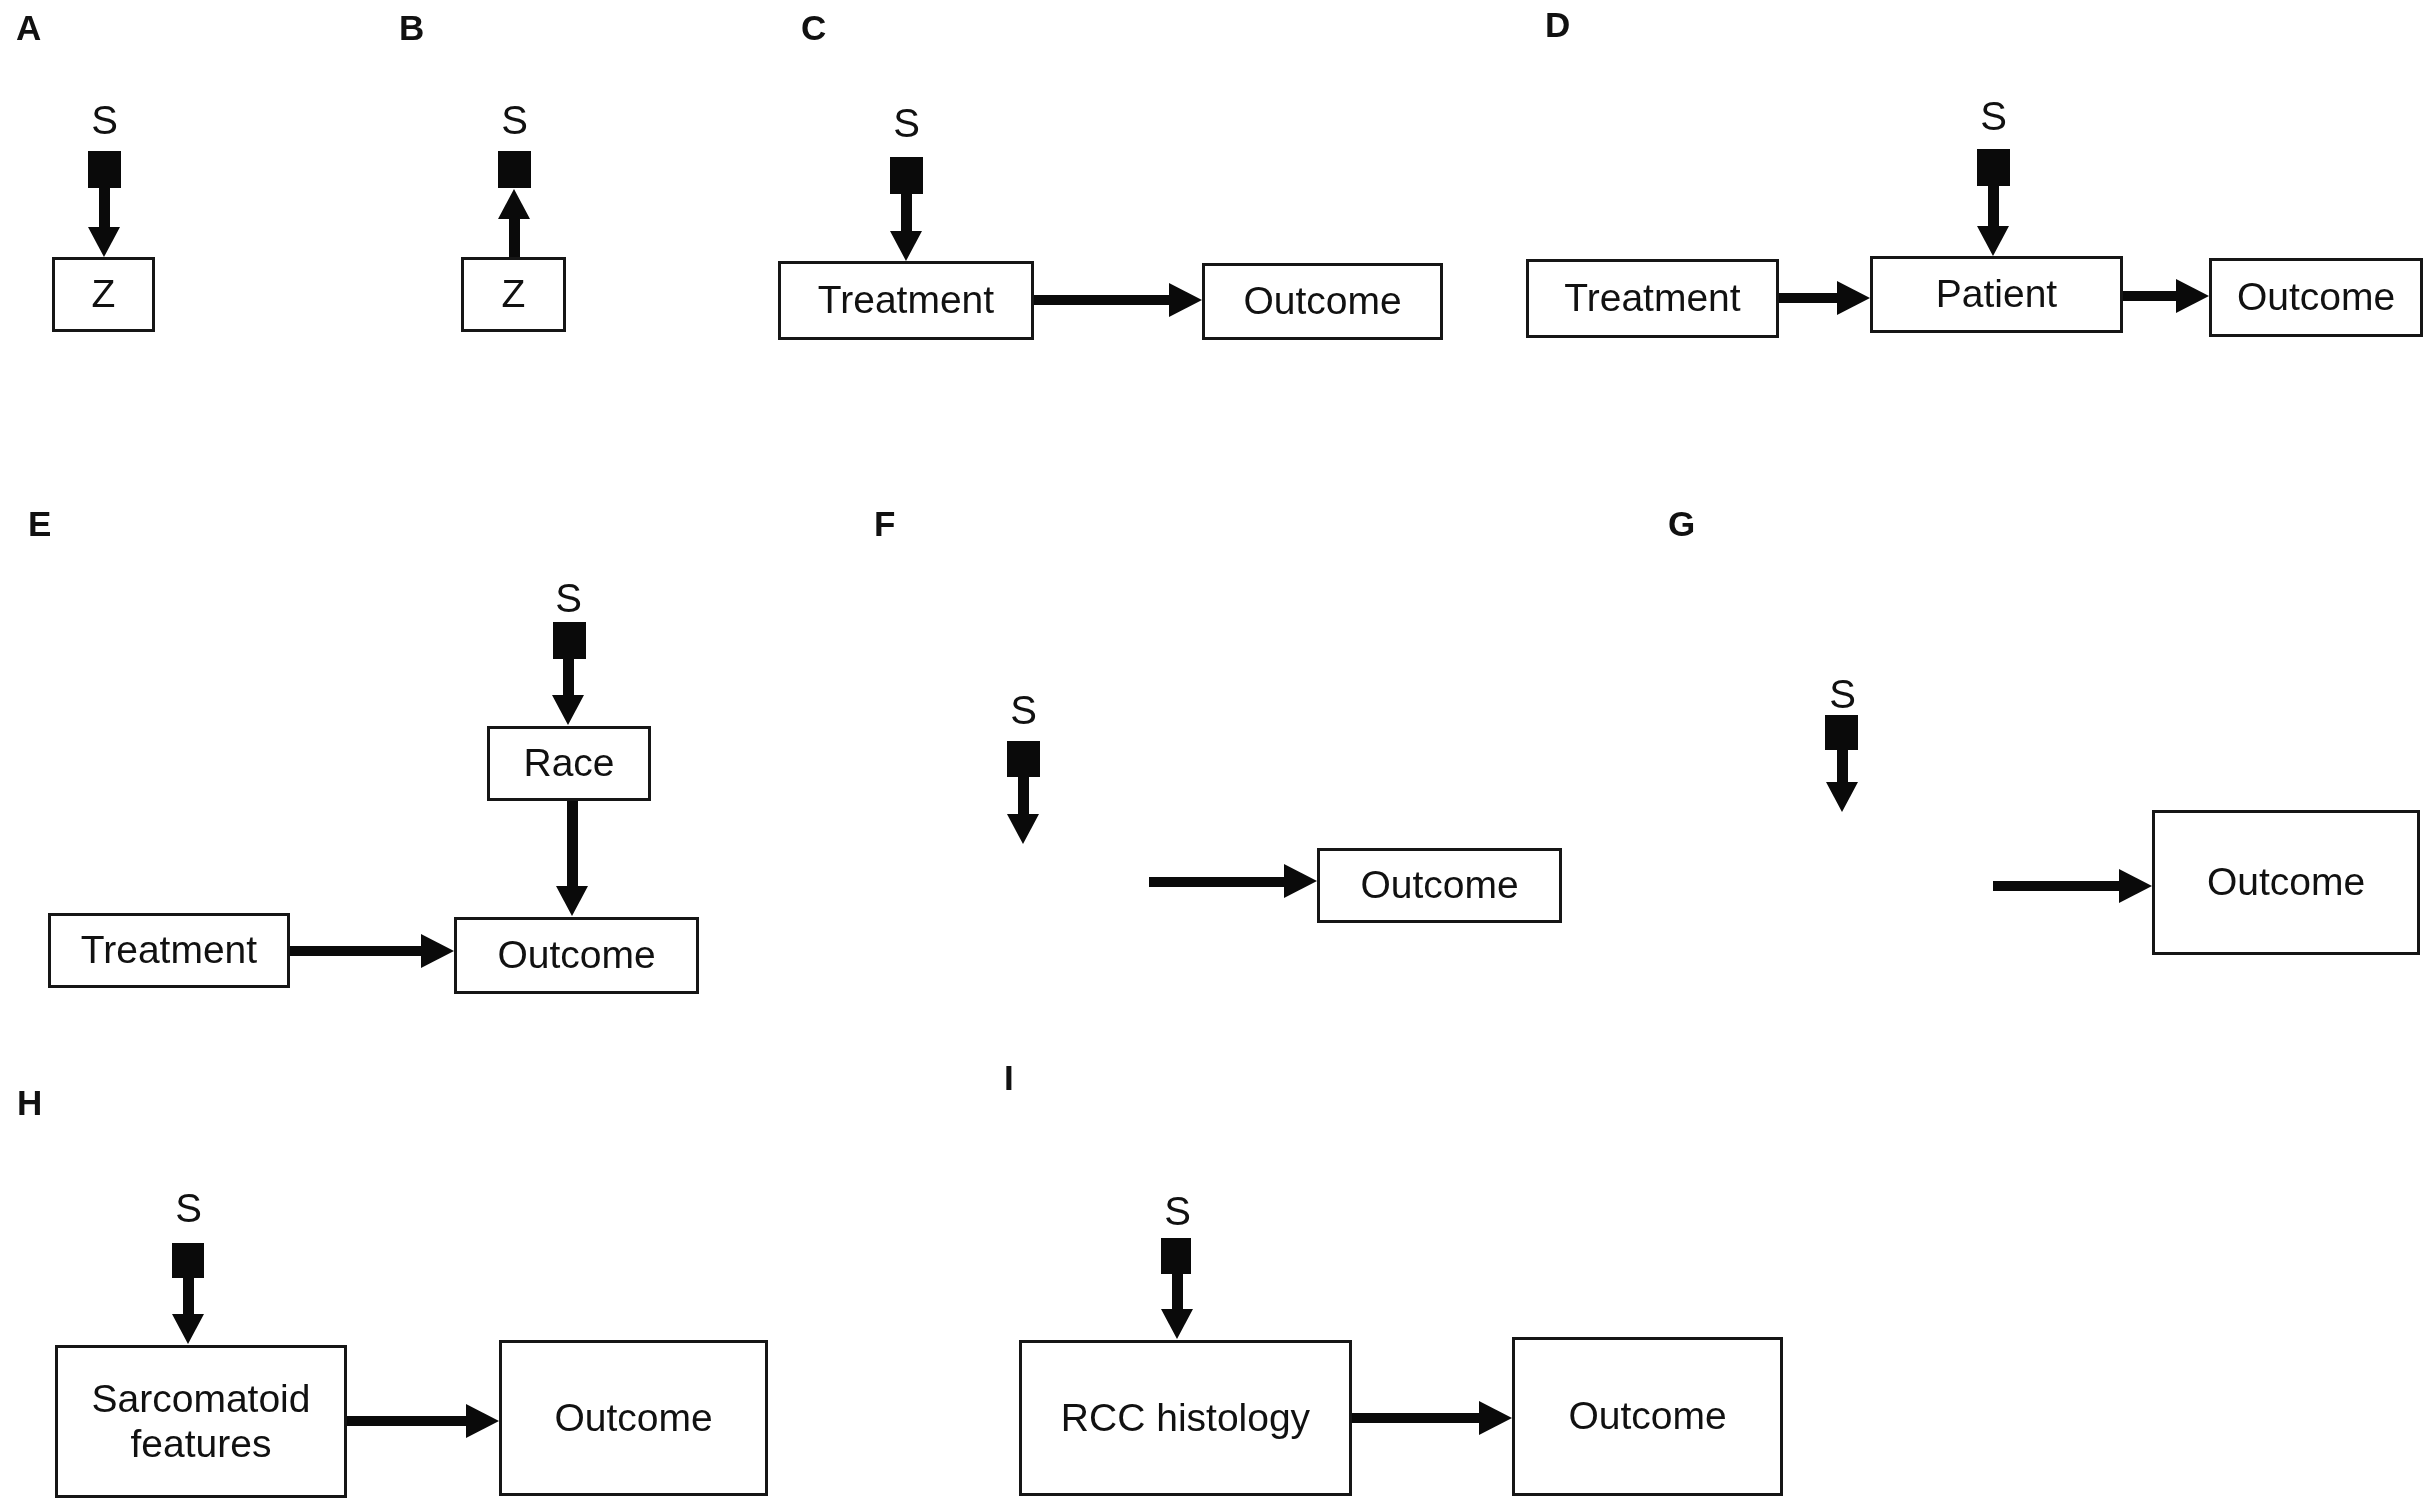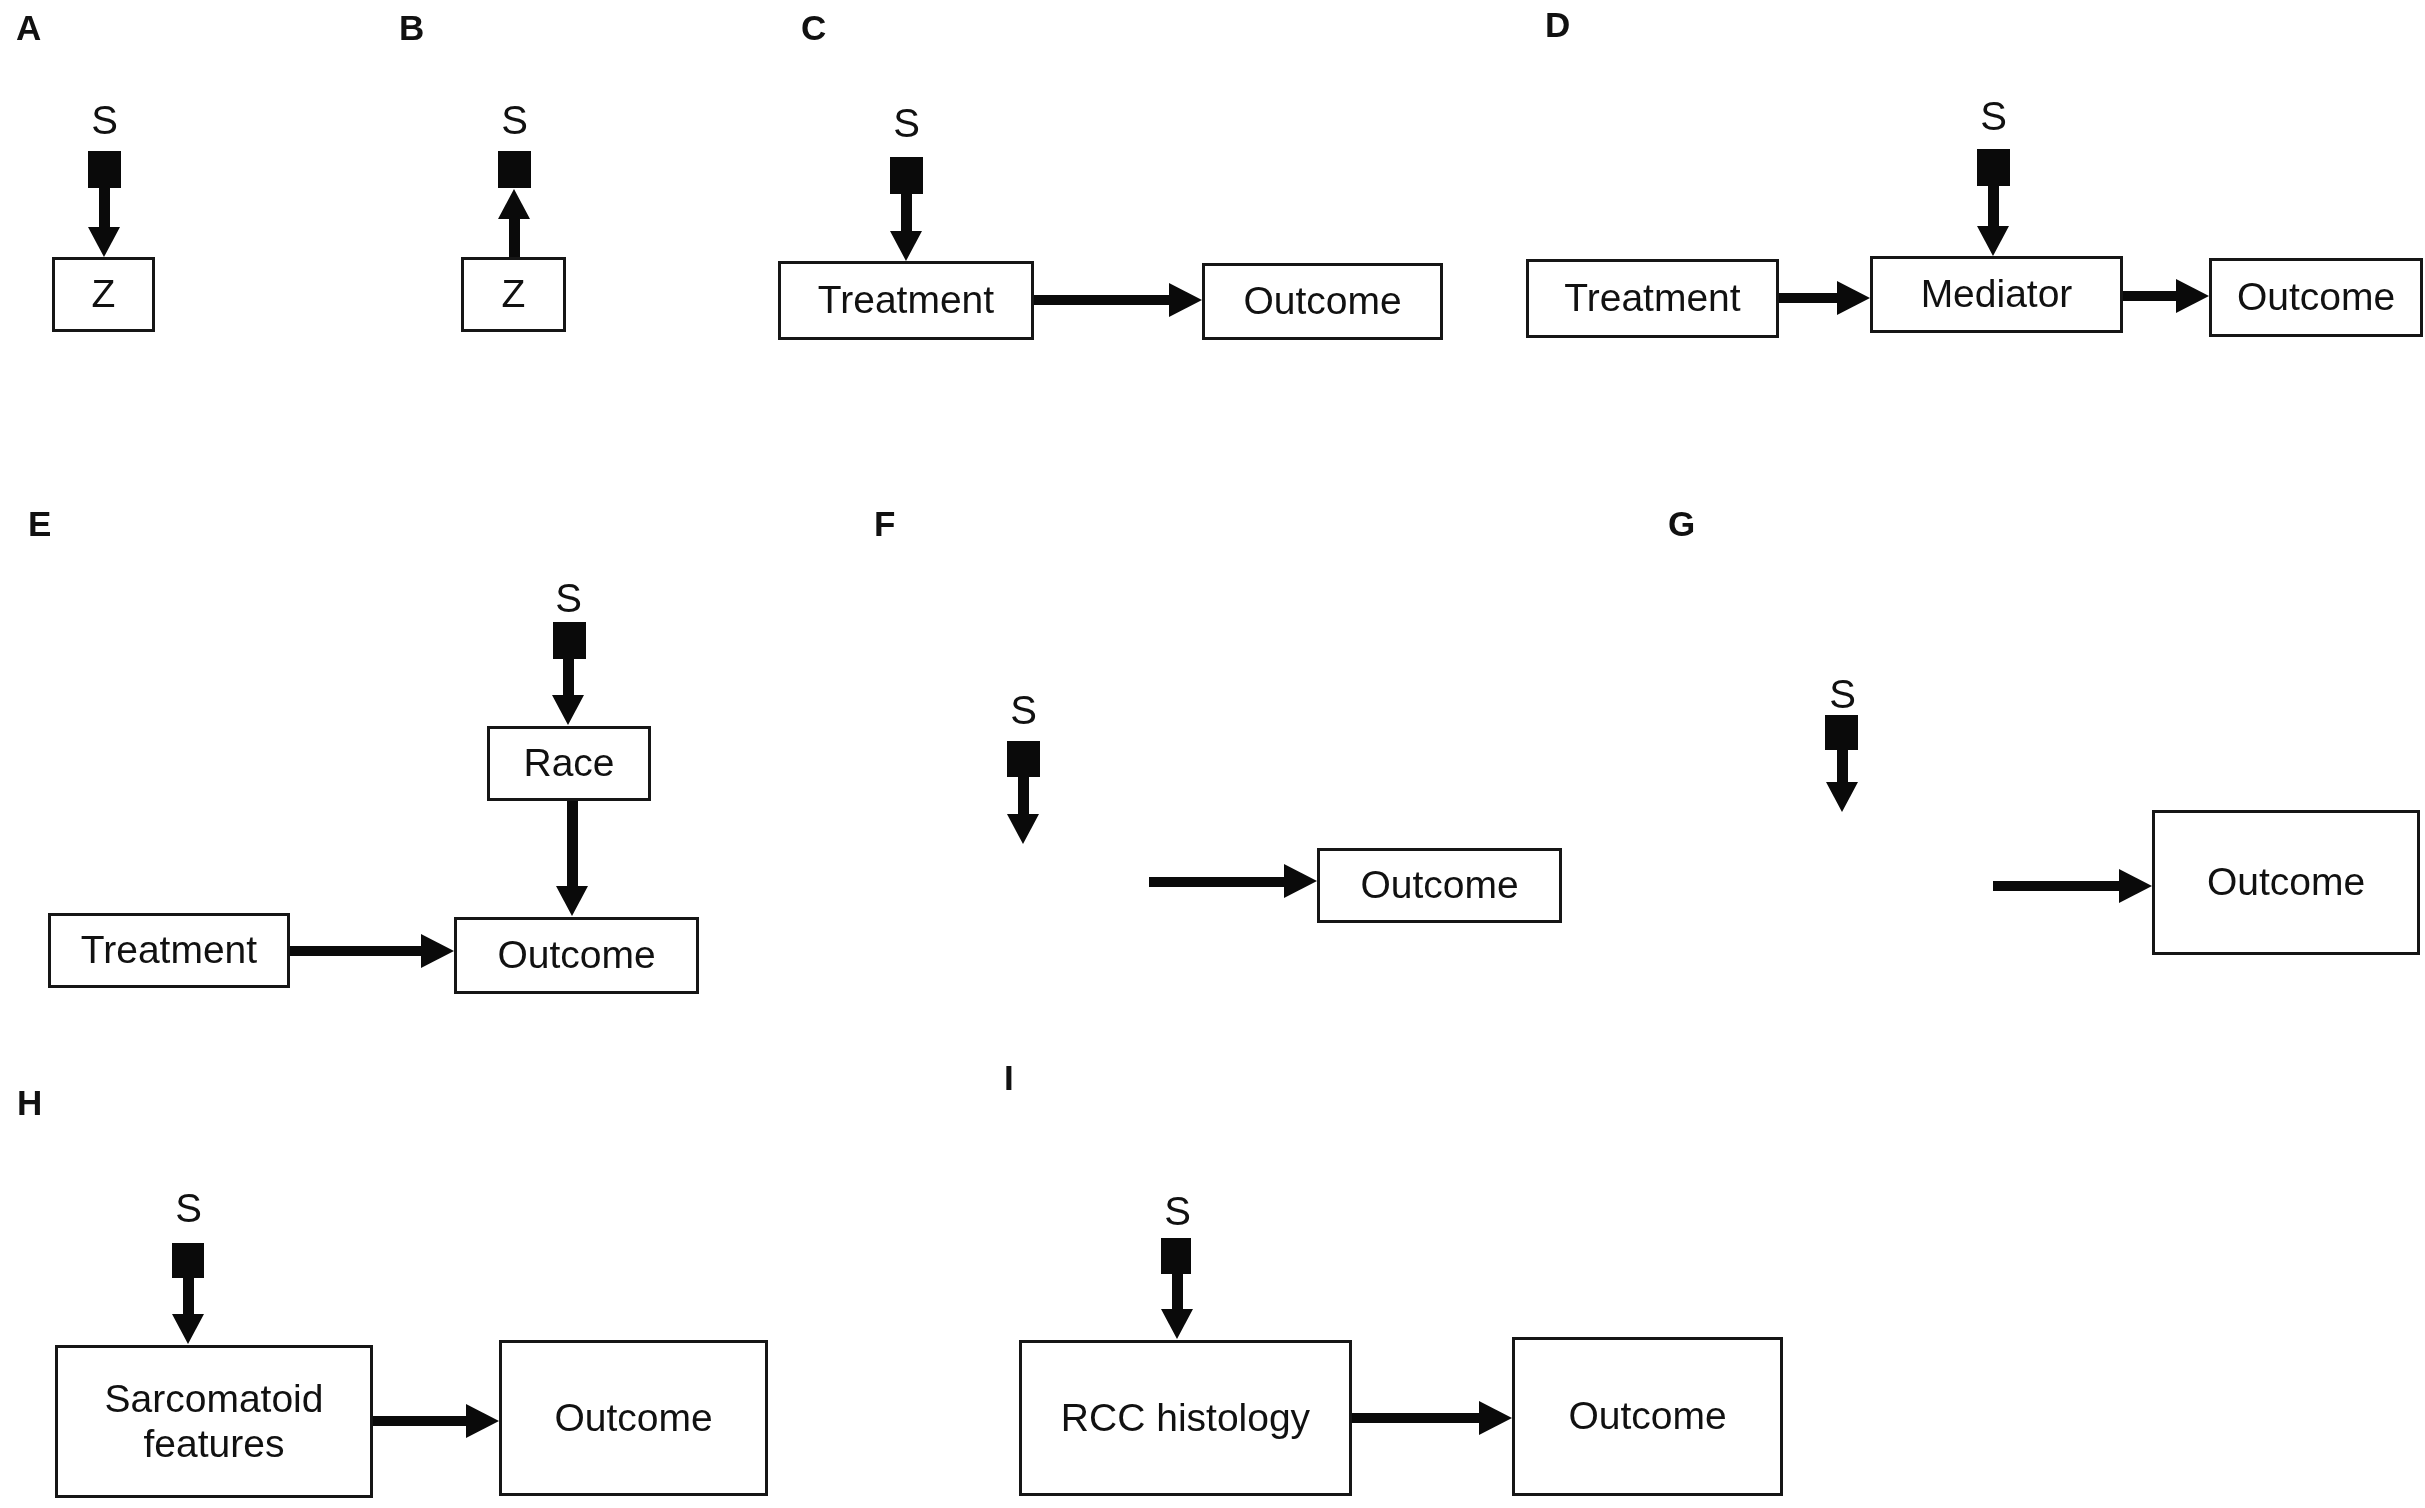--- a/index.html
+++ b/index.html
@@ -94,21 +94,21 @@
     <div class="panel-label" style="left: 1545px; top: 7.3px;">D</div>
     <div class="s-label" style="left: 1957px; top: 96px;">S</div>
     <div class="s-square" style="left: 1977px; top: 149px; width: 33px; height: 37px;"></div>
     <div class="shaft-v" style="left: 1988px; top: 186px; height: 43px;"></div>
     <div class="head-down" style="left: 1977px; top: 226px;"></div>
     <div class="shaft-h" style="left: 1779px; top: 293px; width: 60px;"></div>
     <div class="head-right" style="left: 1837px; top: 281px;"></div>
     <div class="shaft-h" style="left: 2123px; top: 291px; width: 55px;"></div>
     <div class="head-right" style="left: 2176px; top: 279px;"></div>
     <div class="node" style="left: 1526px; top: 259px; width: 253px; height: 79px;">Treatment</div>
-    <div class="node" style="left: 1870px; top: 256px; width: 253px; height: 77px;">Mediator</div>
+    <div class="node" style="left: 1870px; top: 256px; width: 253px; height: 77px;">Patient</div>
     <div class="node" style="left: 2209px; top: 258px; width: 214px; height: 79px;">Outcome</div>
     <div class="panel-label" style="left: 28px; top: 506px;">E</div>
     <div class="s-label" style="left: 532px; top: 578px;">S</div>
     <div class="s-square" style="left: 553px; top: 622px; width: 33px; height: 37px;"></div>
     <div class="shaft-v" style="left: 563px; top: 659px; height: 39px;"></div>
     <div class="head-down" style="left: 552px; top: 695px;"></div>
     <div class="shaft-v" style="left: 567px; top: 801px; height: 88px;"></div>
     <div class="head-down" style="left: 556px; top: 886px;"></div>
     <div class="shaft-h" style="left: 290px; top: 946px; width: 134px;"></div>
     <div class="head-right" style="left: 421px; top: 934px;"></div>
@@ -131,21 +131,21 @@
     <div class="shaft-h" style="left: 1993px; top: 881px; width: 128px;"></div>
     <div class="head-right" style="left: 2119px; top: 869px;"></div>
     <div class="node" style="left: 2152px; top: 810px; width: 268px; height: 145px;">Outcome</div>
     <div class="panel-label" style="left: 17px; top: 1085px;">H</div>
     <div class="s-label" style="left: 152px; top: 1188px;">S</div>
     <div class="s-square" style="left: 172px; top: 1243px; width: 32px; height: 35px;"></div>
     <div class="shaft-v" style="left: 183px; top: 1278px; height: 38px;"></div>
     <div class="head-down" style="left: 172px; top: 1314px;"></div>
     <div class="shaft-h" style="left: 332px; top: 1416px; width: 136px;"></div>
     <div class="head-right" style="left: 466px; top: 1404px;"></div>
-    <div class="node" style="left: 55px; top: 1345px; width: 318px; height: 153px;">Sarcomatoid features</div>
+    <div class="node" style="left: 55px; top: 1345px; width: 292px; height: 153px;">Sarcomatoid features</div>
     <div class="node" style="left: 499px; top: 1340px; width: 269px; height: 156px;">Outcome</div>
     <div class="panel-label" style="left: 1004px; top: 1060px;">I</div>
     <div class="s-label" style="left: 1141px; top: 1191px;">S</div>
     <div class="s-square" style="left: 1161px; top: 1238px; width: 30px; height: 36px;"></div>
     <div class="shaft-v" style="left: 1172px; top: 1274px; height: 38px;"></div>
     <div class="head-down" style="left: 1161px; top: 1309px;"></div>
     <div class="shaft-h" style="left: 1352px; top: 1413px; width: 130px;"></div>
     <div class="head-right" style="left: 1479px; top: 1401px;"></div>
     <div class="node" style="left: 1019px; top: 1340px; width: 333px; height: 156px;">RCC histology</div>
     <div class="node" style="left: 1512px; top: 1337px; width: 271px; height: 159px;">Outcome</div>

